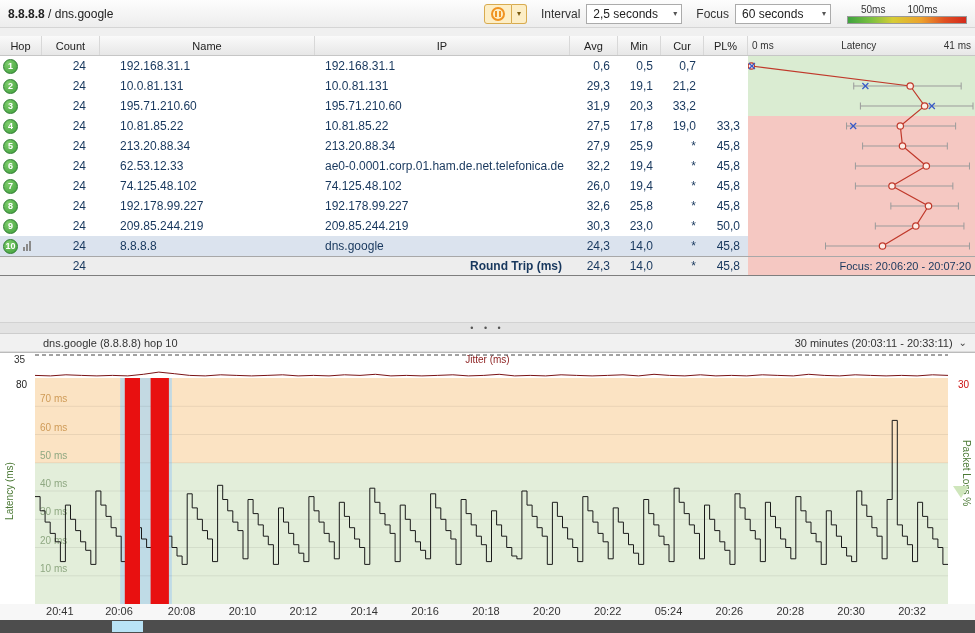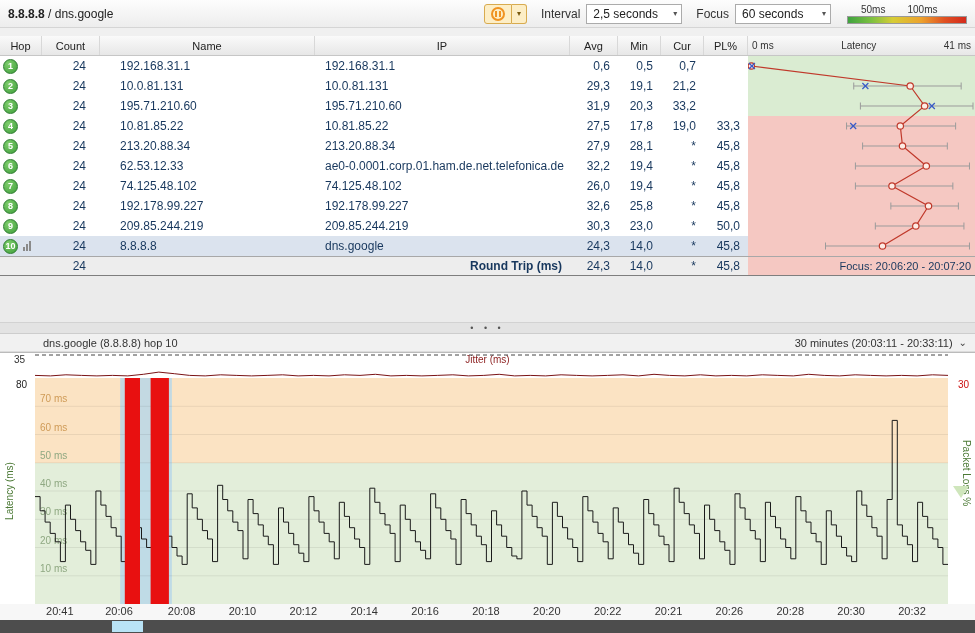--- a/index.html
+++ b/index.html
@@ -186,21 +186,21 @@
           <div class="c lat loss"></div>
         </div>
         <div class="trow">
           <div class="c hop">
             <span class="hopnum">5</span>
           </div>
           <div class="c count">24</div>
           <div class="c ip">213.20.88.34</div>
           <div class="c name">213.20.88.34</div>
           <div class="c num">27,9</div>
-          <div class="c num">28,1</div>
+          <div class="c num">25,9</div>
           <div class="c num">*</div>
           <div class="c num">45,8</div>
           <div class="c lat loss"></div>
         </div>
         <div class="trow">
           <div class="c hop">
             <span class="hopnum">6</span>
           </div>
           <div class="c count">24</div>
           <div class="c ip">62.53.12.33</div>
@@ -391,21 +391,21 @@
       <span style="left: 59.8549px;">20:41</span>
       <span style="left: 119px;">20:06</span>
       <span style="left: 181.588px;">20:08</span>
       <span style="left: 242.455px;">20:10</span>
       <span style="left: 303.322px;">20:12</span>
       <span style="left: 364.188px;">20:14</span>
       <span style="left: 425.055px;">20:16</span>
       <span style="left: 485.922px;">20:18</span>
       <span style="left: 546.788px;">20:20</span>
       <span style="left: 607.655px;">20:22</span>
-      <span style="left: 668.522px;">20:21</span>
+      <span style="left: 668.522px;">05:24</span>
       <span style="left: 729.388px;">20:26</span>
       <span style="left: 790.255px;">20:28</span>
       <span style="left: 851.122px;">20:30</span>
       <span style="left: 911.988px;">20:32</span>
     </div>
   <div class="scroll">
     <div class="thumb" id="scrollthumb" style="left: 11.5%; width: 3.2%;"></div>
   </div>
 
 </div>

